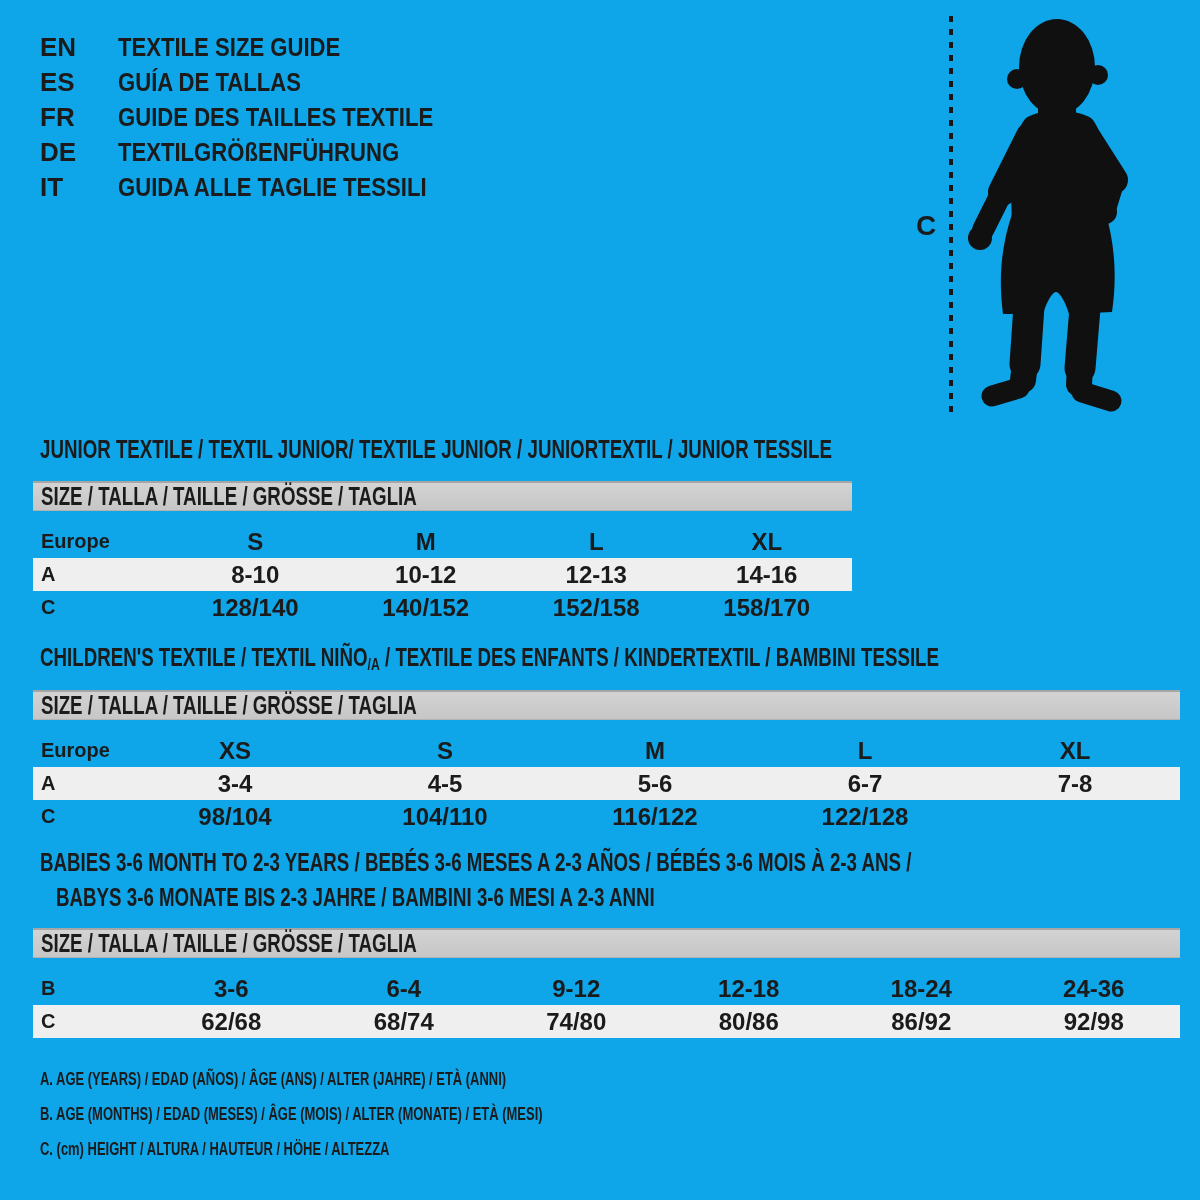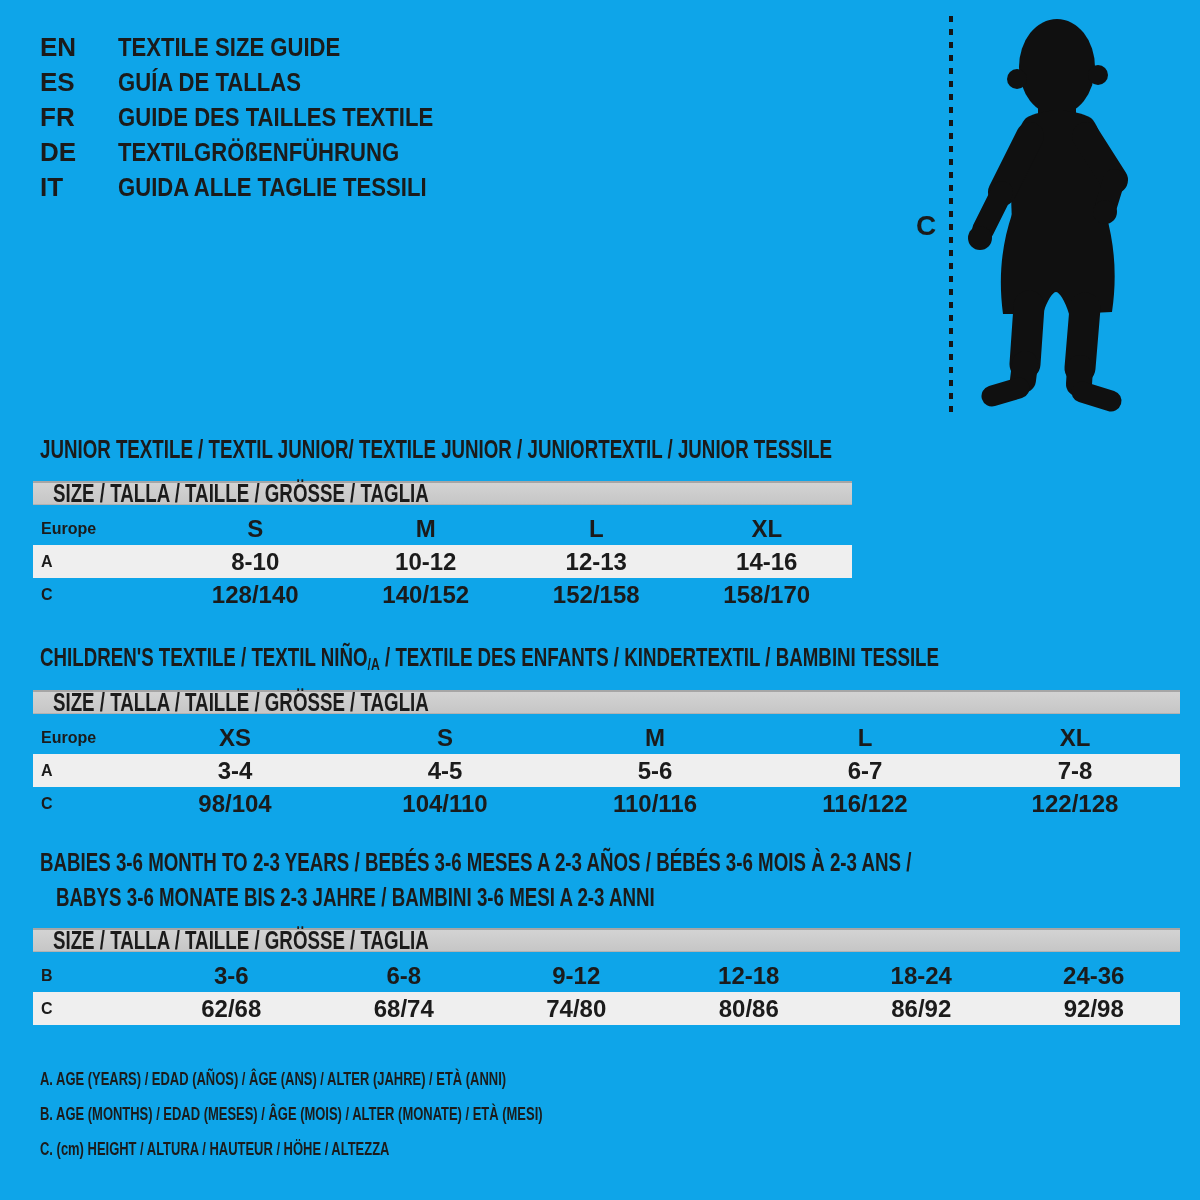--- a/index.html
+++ b/index.html
@@ -27,33 +27,33 @@
   .measure-label { position:absolute; left:916px; top:210px; font-size:28px; }
   .baby { position:absolute; left:966px; top:12px; }
 
   
   .section-title { position:absolute; font-size:26px; white-space:nowrap; }
   .sub { font-size:17px; position:relative; top:4px; }
 
   
   .sg-table { position:absolute; }
   .t-header {
-    height:24px; box-sizing:border-box;
+    height:30px; box-sizing:border-box;
     background:linear-gradient(to bottom,#d3d3d3,#c6c6c6);
     border-top:2px solid #a6a6a6; border-bottom:1px solid #b2b2b2;
-    margin-bottom:7px;
-    display:flex; align-items:center; padding-left:20px;
+    margin-bottom:14px;
+    display:flex; align-items:center; padding-left:8px;
     font-size:26px;
   }
   .t-row { display:grid; height:33px; align-items:center; }
   .cols-j { grid-template-columns:137px repeat(4,1fr); }
   .cols-c { grid-template-columns:97px repeat(5,1fr); }
   .cols-b { grid-template-columns:112px repeat(6,1fr); }
   .r-alt { background:#efefef; }
-  .t-label { padding-left:8px; font-size:16px; }
+  .t-label { padding-left:8px; font-size:20px; }
   .t-cell { text-align:center; font-size:24px; }
 
   
   .legend { position:absolute; left:40px; top:1062px; }
   .legend-line { height:35px; display:flex; align-items:center; font-size:18px; }
 </style>
 </head>
 <body>
 
 <div class="page">
@@ -158,40 +158,39 @@
       <div class="t-cell">3-4</div>
       <div class="t-cell">4-5</div>
       <div class="t-cell">5-6</div>
       <div class="t-cell">6-7</div>
       <div class="t-cell">7-8</div>
     </div>
     <div class="t-row cols-c">
       <div class="t-label">C</div>
       <div class="t-cell">98/104</div>
       <div class="t-cell">104/110</div>
-      <div class="t-cell">110/116</div>
       <div class="t-cell">116/122</div>
       <div class="t-cell">122/128</div>
     </div>
   </div>
 
   <div class="section-title" style="left:40px; top:847px;">
     <span class="cond72">BABIES 3-6 MONTH TO 2-3 YEARS / BEBÉS 3-6 MESES A 2-3 AÑOS / BÉBÉS 3-6 MOIS À 2-3 ANS /</span>
   </div>
   <div class="section-title" style="left:56px; top:882px;">
     <span class="cond72">BABYS 3-6 MONATE BIS 2-3 JAHRE / BAMBINI 3-6 MESI A 2-3 ANNI</span>
   </div>
   <div class="sg-table" style="left:33px; top:928px; width:1147px;">
     <div class="t-header">
       <span class="cond72">SIZE / TALLA / TAILLE / GRÖSSE / TAGLIA</span>
     </div>
     <div class="t-row cols-b">
       <div class="t-label">B</div>
       <div class="t-cell">3-6</div>
-      <div class="t-cell">6-8</div>
+      <div class="t-cell">6-4</div>
       <div class="t-cell">9-12</div>
       <div class="t-cell">12-18</div>
       <div class="t-cell">18-24</div>
       <div class="t-cell">24-36</div>
     </div>
     <div class="t-row cols-b r-alt">
       <div class="t-label">C</div>
       <div class="t-cell">62/68</div>
       <div class="t-cell">68/74</div>
       <div class="t-cell">74/80</div>

